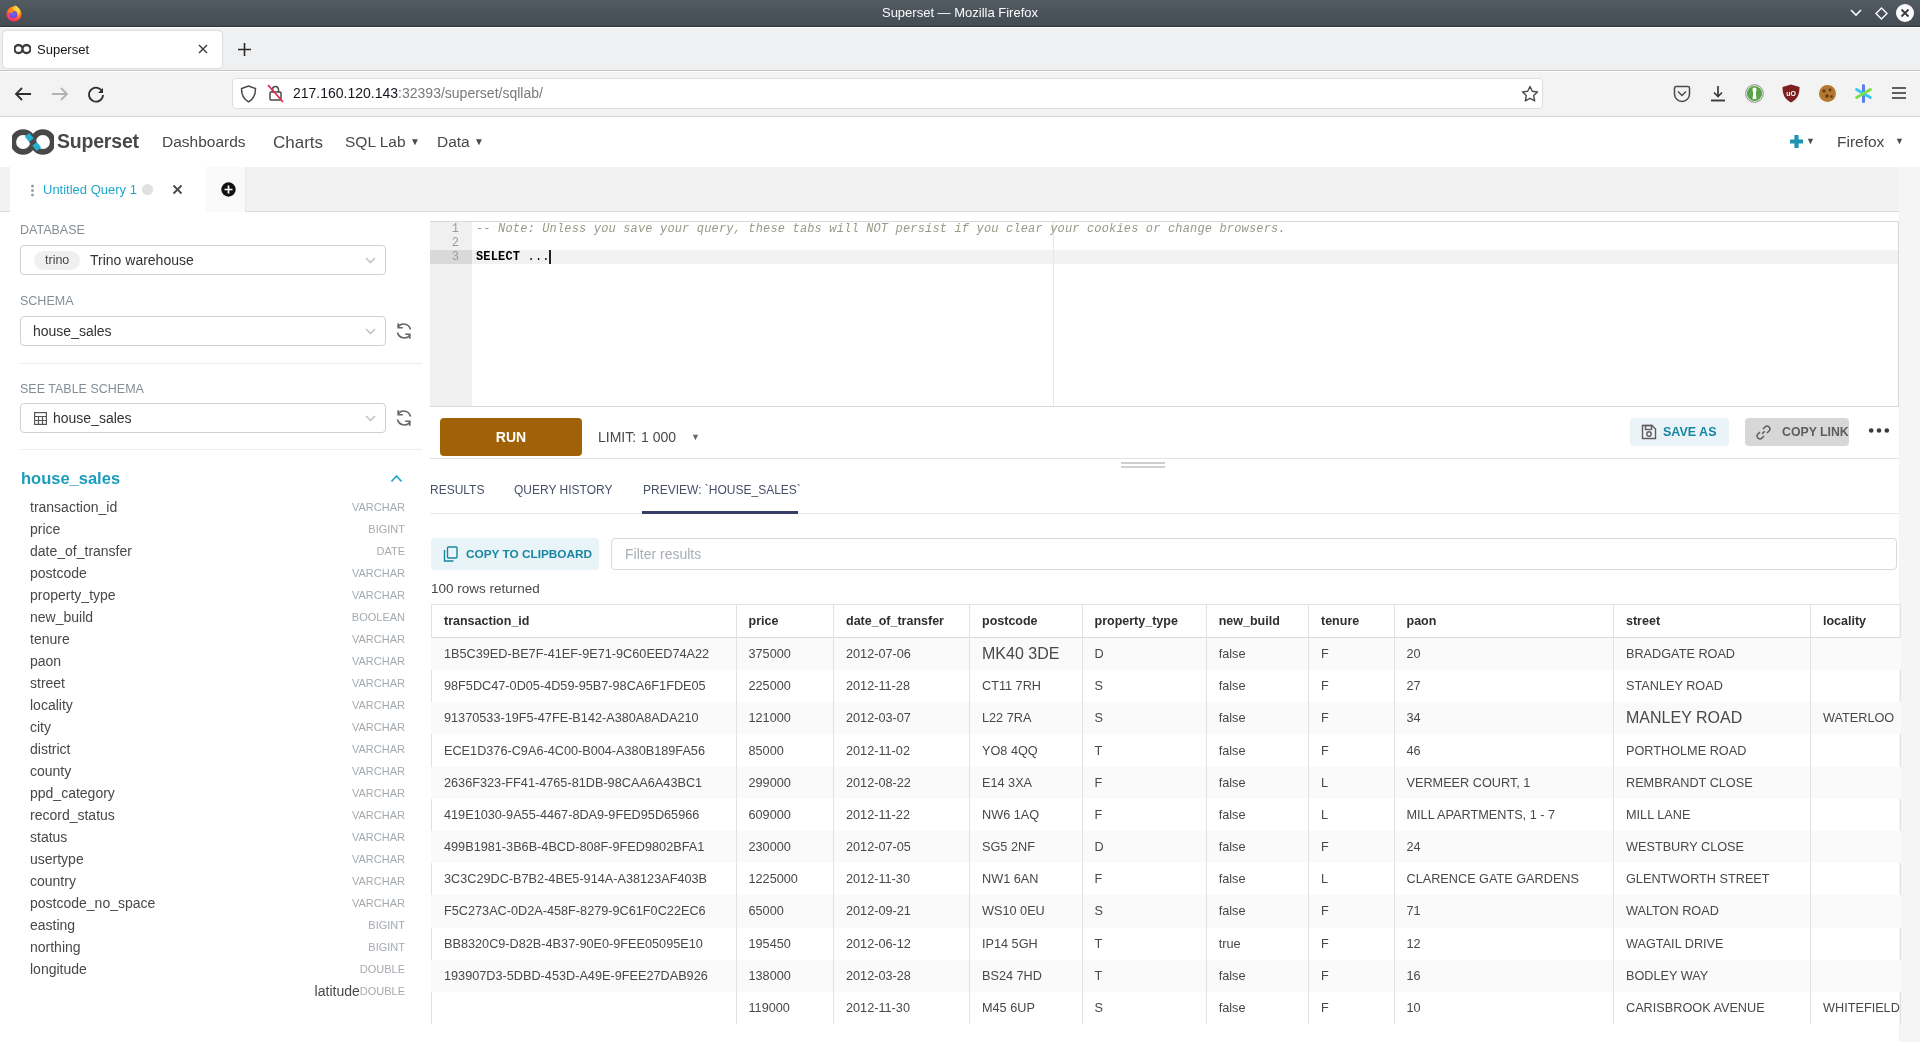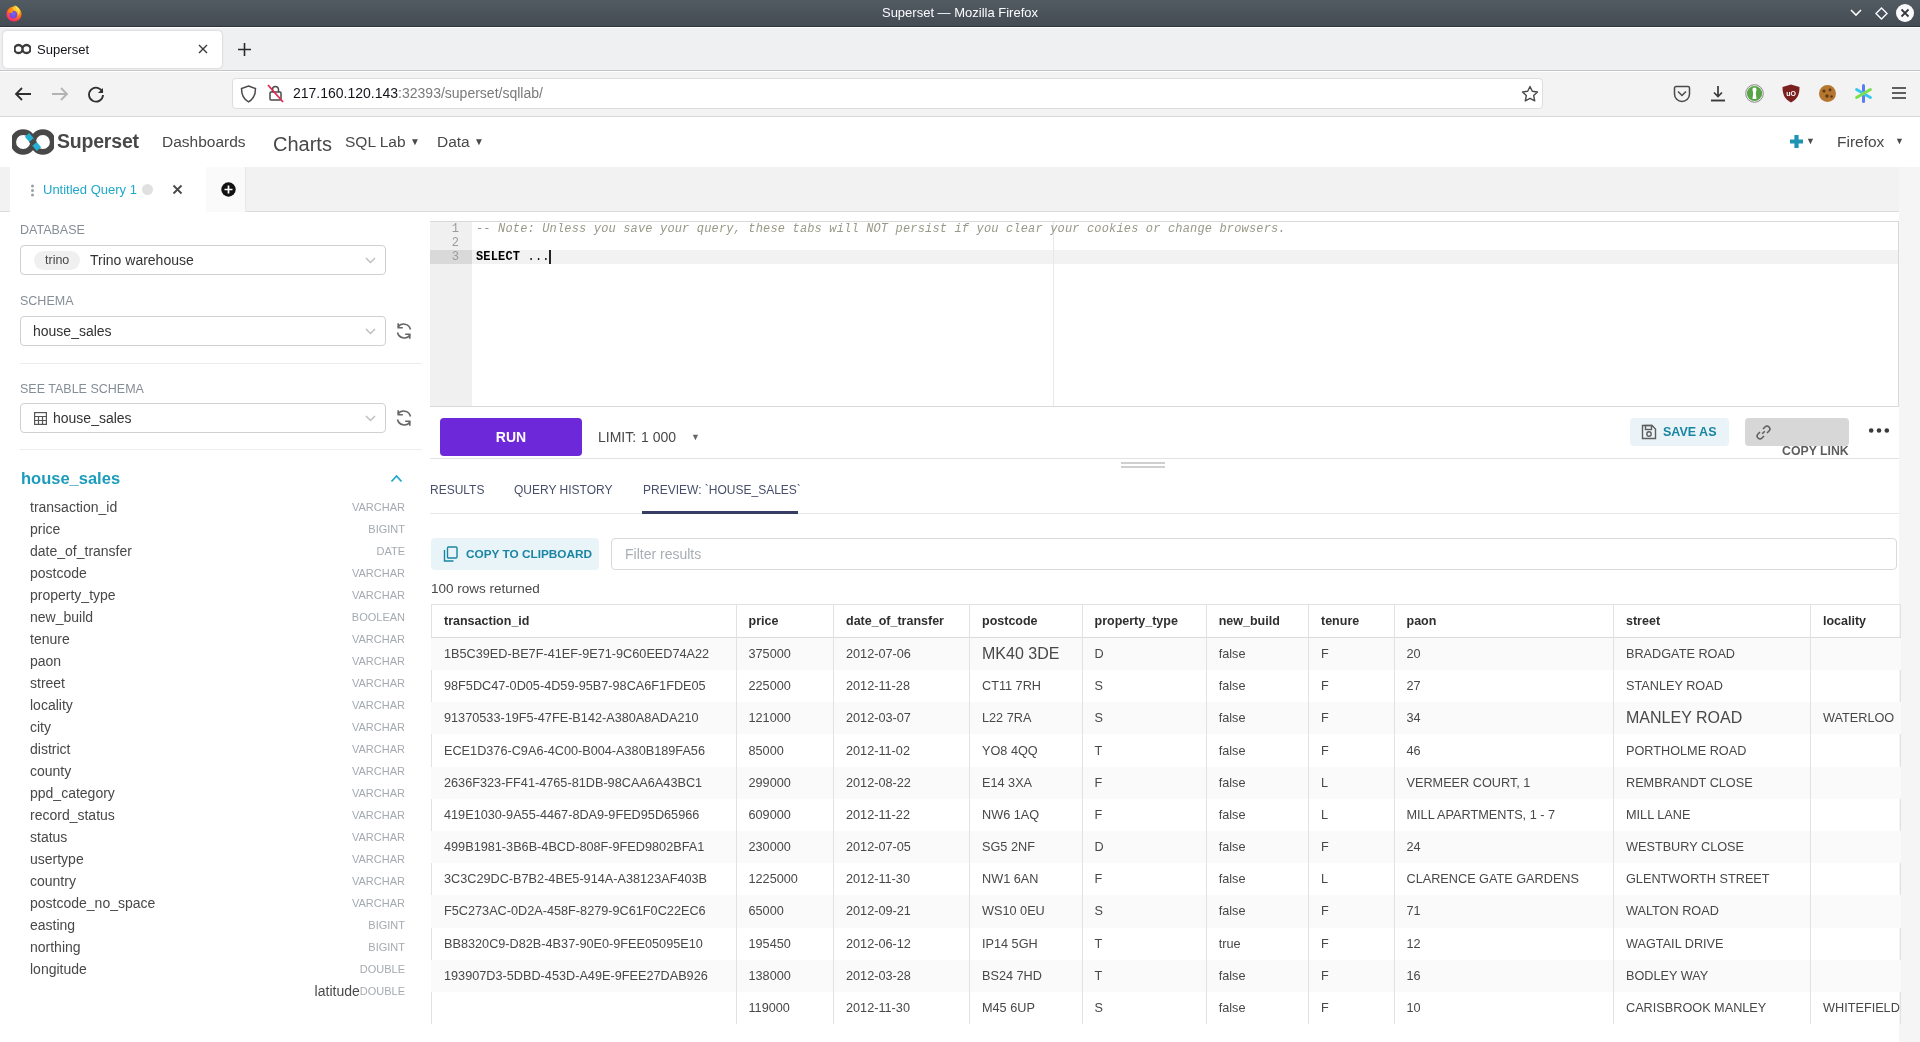--- a/index.html
+++ b/index.html
@@ -117,21 +117,21 @@
 </div>
 
 <div class="abs" id="navbar" style="left:0;top:118px;width:1920px;height:49px;background:#fff;">
   <svg class="abs" style="left:12px;top:11px" width="42" height="26" viewBox="0 0 34 20">
     <path d="M9 2 C14 2 17 6 17 10 C17 14 20 18 25 18 C30 18 33 14 33 10 C33 6 30 2 25 2 C20 2 17 6 17 10 C17 14 14 18 9 18 C4 18 1 14 1 10 C1 6 4 2 9 2 Z" fill="none" stroke="#484848" stroke-width="4.6" stroke-linecap="round"></path>
     <path d="M12.2 4.2 L21.8 15.8" stroke="#24b2d4" stroke-width="4.6" fill="none"></path>
     <path d="M15.7 8.4 L18.3 11.6" stroke="#484848" stroke-width="4.8" fill="none"></path>
   </svg>
   <div class="abs" style="left:57px;top:12px;font-size:19.5px;font-weight:bold;color:#484848;letter-spacing:-0.2px;">Superset</div>
   <div class="abs" style="left:162px;top:15px;font-size:15.5px;color:#484848;">Dashboards</div>
-  <div class="abs" style="left:273px;top:15px;font-size:20px;color:#484848;">Charts</div>
+  <div class="abs" style="left:273px;top:15px;font-size:17px;color:#484848;">Charts</div>
   <div class="abs" style="left:345px;top:15px;font-size:15.5px;color:#484848;">SQL Lab <span style="font-size:10px;color:#4a4a4a;position:relative;top:-2px;">▼</span></div>
   <div class="abs" style="left:437px;top:15px;font-size:15.5px;color:#484848;">Data <span style="font-size:10px;color:#4a4a4a;position:relative;top:-2px;">▼</span></div>
   <svg class="abs" style="left:1790px;top:17px" width="13" height="13" viewBox="0 0 13 13">
       <path d="M6.5 0 V13 M0 6.5 H13" stroke="#1e94b3" stroke-width="4.2"></path>
     </svg>
   <div class="abs" style="left:1806px;top:18px;font-size:9px;color:#4a4a4a;">▼</div>
   <div class="abs" style="left:1837px;top:15px;font-size:15.5px;color:#484848;">Firefox</div>
   <div class="abs" style="left:1895px;top:18px;font-size:9px;color:#4a4a4a;">▼</div>
 </div>
 
@@ -239,42 +239,42 @@
   <div class="abs" style="left:0;top:28px;width:42px;height:14px;background:#d9d9d9;"></div>
   <div class="abs" style="left:42px;top:28px;width:1426px;height:14px;background:#f2f2f2;"></div>
   <div class="abs mono" style="left:0;top:0;width:42px;text-align:right;padding-right:13px;font-size:12px;line-height:14px;color:#9b9b9b;">1<br>2<br>3</div>
   <div class="abs" style="left:623px;top:0;width:1px;height:184px;background:#e8e8e8;"></div>
   <div class="abs mono" style="left:46px;top:0;font-size:12px;line-height:14px;color:#999988;font-style:italic;white-space:pre;">-- Note: Unless you save your query, these tabs will NOT persist if you clear your cookies or change browsers.</div>
   <div class="abs mono" style="left:46px;top:28px;font-size:12px;line-height:14px;color:#000;white-space:pre;"><b>SELECT</b> ...</div>
   <div class="abs" style="left:119px;top:28px;width:2px;height:14px;background:#222;"></div>
 </div>
 
 <div class="abs" id="edtoolbar" style="left:430px;top:407px;width:1469px;height:52px;background:#fff;border-bottom:1px solid #e2e2e2;">
-  <div class="abs" style="left:10px;top:11px;width:142px;height:38px;background:#6d28d9;border-radius:4px;color:#fff;font-size:14px;font-weight:bold;text-align:center;line-height:38px;">RUN</div>
+  <div class="abs" style="left:10px;top:11px;width:142px;height:38px;background:#a16207;border-radius:4px;color:#fff;font-size:14px;font-weight:bold;text-align:center;line-height:38px;">RUN</div>
   <div class="abs" style="left:168px;top:12px;height:36px;line-height:36px;font-size:14px;color:#484848;">LIMIT:</div>
     <div class="abs" style="left:211px;top:12px;height:36px;line-height:36px;font-size:14px;color:#484848;">1 000</div>
   <div class="abs" style="left:261px;top:12px;height:36px;line-height:36px;font-size:9px;color:#666;">▼</div>
   <div class="abs" style="left:1200px;top:11px;width:99px;height:28px;background:#e9f3f8;border-radius:4px;"></div>
   <svg class="abs" style="left:1211px;top:17px" width="16" height="16" viewBox="0 0 16 16">
       <g stroke="#5d5d5d" stroke-width="1.4" fill="none">
         <path d="M1.5 1.5 H11 L14.5 5 V14.5 H1.5 Z"></path>
         <rect x="4.5" y="1.5" width="6" height="4"></rect>
         <circle cx="8" cy="10" r="2.2"></circle>
       </g>
     </svg>
   <div class="abs" style="left:1233px;top:11px;height:28px;line-height:28px;font-size:12.5px;font-weight:bold;color:#1985a0;">SAVE AS</div>
   <div class="abs" style="left:1315px;top:11px;width:104px;height:28px;background:#d7d7d7;border-radius:4px;"></div>
   <svg class="abs" style="left:1326px;top:18px" width="15" height="15" viewBox="0 0 15 15">
       <g stroke="#5d5d5d" stroke-width="1.5" fill="none">
         <path d="M6.2 8.8 L8.8 6.2"></path>
         <path d="M7 4 L9 2 A2.8 2.8 0 0 1 13 6 L11 8"></path>
         <path d="M8 11 L6 13 A2.8 2.8 0 0 1 2 9 L4 7"></path>
       </g>
     </svg>
-  <div class="abs" style="left:1352px;top:11px;height:28px;line-height:28px;font-size:12.3px;font-weight:bold;color:#5d5d5d;margin-top:19px;">COPY LINK</div>
+  <div class="abs" style="left:1352px;top:11px;height:28px;line-height:28px;font-size:12.3px;font-weight:bold;color:#5d5d5d;">COPY LINK</div>
   <svg class="abs" style="left:1438px;top:20px" width="22" height="7" viewBox="0 0 22 7">
       <circle cx="3.2" cy="3.5" r="2.3" fill="#3a3a3a"></circle>
       <circle cx="11" cy="3.5" r="2.3" fill="#3a3a3a"></circle>
       <circle cx="18.8" cy="3.5" r="2.3" fill="#3a3a3a"></circle>
     </svg>
 </div>
 <div class="abs" style="left:1121px;top:462px;width:44px;height:1.5px;background:#cfcfcf;z-index:5;"></div>
 <div class="abs" style="left:1121px;top:466px;width:44px;height:1.5px;background:#cfcfcf;z-index:5;"></div>
 
 <div class="abs" id="south" style="left:430px;top:459px;width:1469px;height:583px;background:#fff;">
@@ -416,21 +416,21 @@
       <div class="abs" style="left:890px;top:355.70000000000005px;height:32.17px;line-height:32.17px;font-size:12.7px;color:#484848;">F</div>
       <div class="abs" style="left:975.5px;top:355.70000000000005px;height:32.17px;line-height:32.17px;font-size:12.7px;color:#484848;">16</div>
       <div class="abs" style="left:1195px;top:355.70000000000005px;height:32.17px;line-height:32.17px;font-size:12.7px;color:#484848;">BODLEY WAY</div>
       <div class="abs" style="left:317.5px;top:387.87px;height:32.17px;line-height:32.17px;font-size:12.7px;color:#484848;">119000</div>
       <div class="abs" style="left:415px;top:387.87px;height:32.17px;line-height:32.17px;font-size:12.7px;color:#484848;">2012-11-30</div>
       <div class="abs" style="left:551px;top:387.87px;height:32.17px;line-height:32.17px;font-size:12.7px;color:#484848;">M45 6UP</div>
       <div class="abs" style="left:663.5px;top:387.87px;height:32.17px;line-height:32.17px;font-size:12.7px;color:#484848;">S</div>
       <div class="abs" style="left:787.7px;top:387.87px;height:32.17px;line-height:32.17px;font-size:12.7px;color:#484848;">false</div>
       <div class="abs" style="left:890px;top:387.87px;height:32.17px;line-height:32.17px;font-size:12.7px;color:#484848;">F</div>
       <div class="abs" style="left:975.5px;top:387.87px;height:32.17px;line-height:32.17px;font-size:12.7px;color:#484848;">10</div>
-      <div class="abs" style="left:1195px;top:387.87px;height:32.17px;line-height:32.17px;font-size:12.7px;color:#484848;">CARISBROOK MANLEY</div>
+      <div class="abs" style="left:1195px;top:387.87px;height:32.17px;line-height:32.17px;font-size:12.7px;color:#484848;">CARISBROOK AVENUE</div>
       <div class="abs" style="left:1392px;top:387.87px;height:32.17px;line-height:32.17px;font-size:12.7px;color:#484848;">WHITEFIELD</div>
       <div class="abs" style="left:304.5px;top:0;width:1px;height:420px;background:#e2e2e2;"></div>
       <div class="abs" style="left:402px;top:0;width:1px;height:420px;background:#e2e2e2;"></div>
       <div class="abs" style="left:538px;top:0;width:1px;height:420px;background:#e2e2e2;"></div>
       <div class="abs" style="left:650.5px;top:0;width:1px;height:420px;background:#e2e2e2;"></div>
       <div class="abs" style="left:774.7px;top:0;width:1px;height:420px;background:#e2e2e2;"></div>
       <div class="abs" style="left:877px;top:0;width:1px;height:420px;background:#e2e2e2;"></div>
       <div class="abs" style="left:962.5px;top:0;width:1px;height:420px;background:#e2e2e2;"></div>
       <div class="abs" style="left:1182px;top:0;width:1px;height:420px;background:#e2e2e2;"></div>
       <div class="abs" style="left:1379px;top:0;width:1px;height:420px;background:#e2e2e2;"></div>

